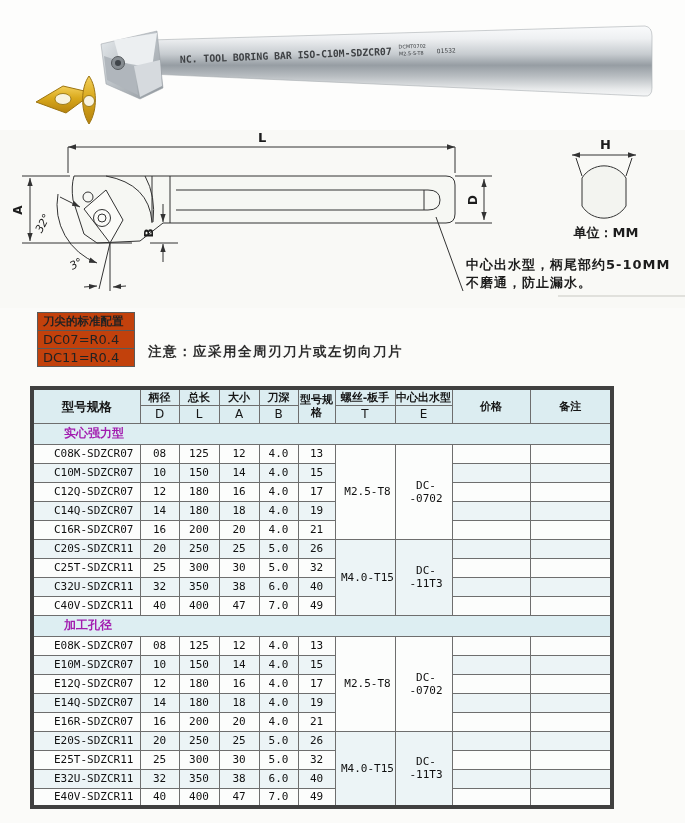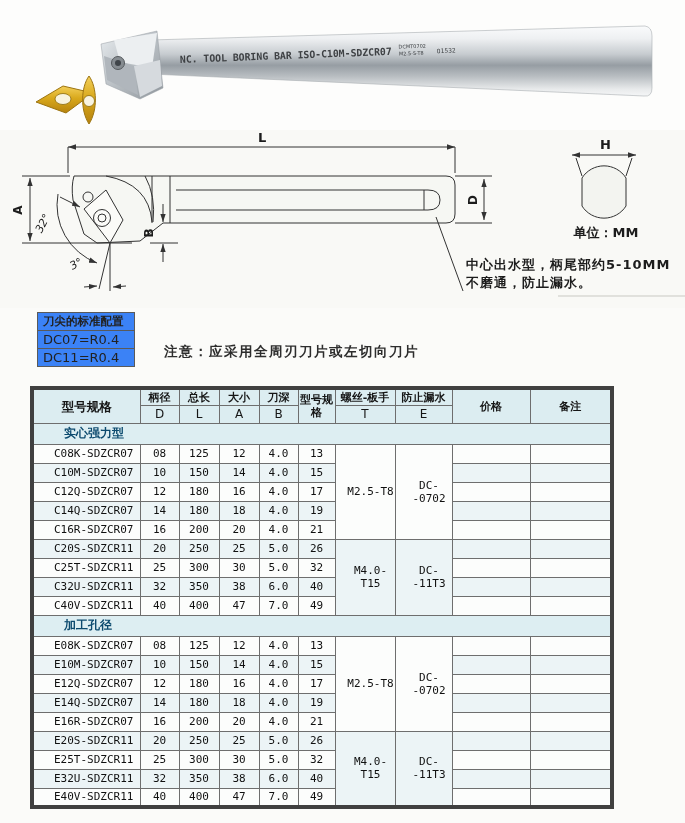--- a/index.html
+++ b/index.html
@@ -8,30 +8,30 @@
     position:relative; overflow:hidden;
     background:#fbfbf9;
     font-family:"DejaVu Sans", sans-serif;
     color:#1d1d1d;
   }
   .top-svg { position:absolute; left:0; top:0; }
 
   
   .tip-table {
     position:absolute; left:37px; top:312px;
-    border-collapse:collapse; background:#3b82f6;
+    border-collapse:collapse; background:#c2410c;
   }
   .tip-table td {
     border:1px solid #5a5a5a; width:97px; height:16px;
     font-size:13px; padding:1px 5px; color:#222; white-space:nowrap;
   }
   .tip-table td.title { font-weight:bold; font-size:11.5px; }
 
   .notice {
-    position:absolute; left:164px; top:343px;
+    position:absolute; left:148px; top:343px;
     font-size:13.5px; font-weight:bold; color:#2d2d2d;
     letter-spacing:1.5px; white-space:nowrap;text-align:right;
   }
 
   
   table.spec {
     position:absolute; left:30px; top:386px;
     width:580px; border-collapse:collapse; table-layout:fixed;
     border:4px solid #404040; background:#fcfdfc;
   }
@@ -43,31 +43,31 @@
   .spec thead th.model-h { font-size:12.5px; }
   .spec thead tr.h1 { height:17px; }
   .spec thead tr.h2 { height:16px; }
   .spec thead th.sub {
     font-weight:normal; font-size:12px;
     font-family:"DejaVu Sans", sans-serif;
   }
   .spec tr.section-row { height:21px; }
   .spec tr.section-row td {
     background:#ddeef2; font-weight:bold; font-size:12px;
-    text-align:left; padding-left:30px; color:#0c4a6e;
+    text-align:left; padding-left:30px; color:#a21caf;
   }
   .spec tr.data-row { height:19px; }
   .spec tr.data-row td {
     font-family:"DejaVu Sans Mono", monospace; font-size:11px;
     text-align:center; color:#101010; background:#fcfdfc;
   }
   .spec tr.data-row.alt td { background:#ecf4f6; }
   .spec td.model-cell { text-align:left; padding-left:14px; font-size:12px; }
   .spec td.merge-cell {
-    background:#fcfdfc; font-size:11px; text-align:left; padding-left:11px;
+    background:#fcfdfc; font-size:11px; text-align:left; padding-left:5px;
     vertical-align:middle;
   }
 </style>
 </head>
 <body>
 
 <svg class="top-svg" width="685" height="310" viewBox="0 0 685 310">
   <defs>
     <linearGradient id="metal" x1="0" y1="0" x2="0" y2="1">
       <stop offset="0" stop-color="#fafbfc"></stop>
@@ -220,21 +220,21 @@
   </colgroup>
   <thead>
     <tr class="h1">
       <th class="model-h" rowspan="2">型号规格</th>
       <th>柄径</th>
       <th>总长</th>
       <th>大小</th>
       <th>刀深</th>
       <th rowspan="2">型号规格</th>
       <th>螺丝-板手</th>
-      <th>防止漏水</th>
+      <th>中心出水型</th>
       <th rowspan="2">价格</th>
       <th rowspan="2">备注</th>
     </tr>
     <tr class="h2">
       <th class="sub">D</th>
       <th class="sub">L</th>
       <th class="sub">A</th>
       <th class="sub">B</th>
       <th class="sub">T</th>
       <th class="sub">E</th>

